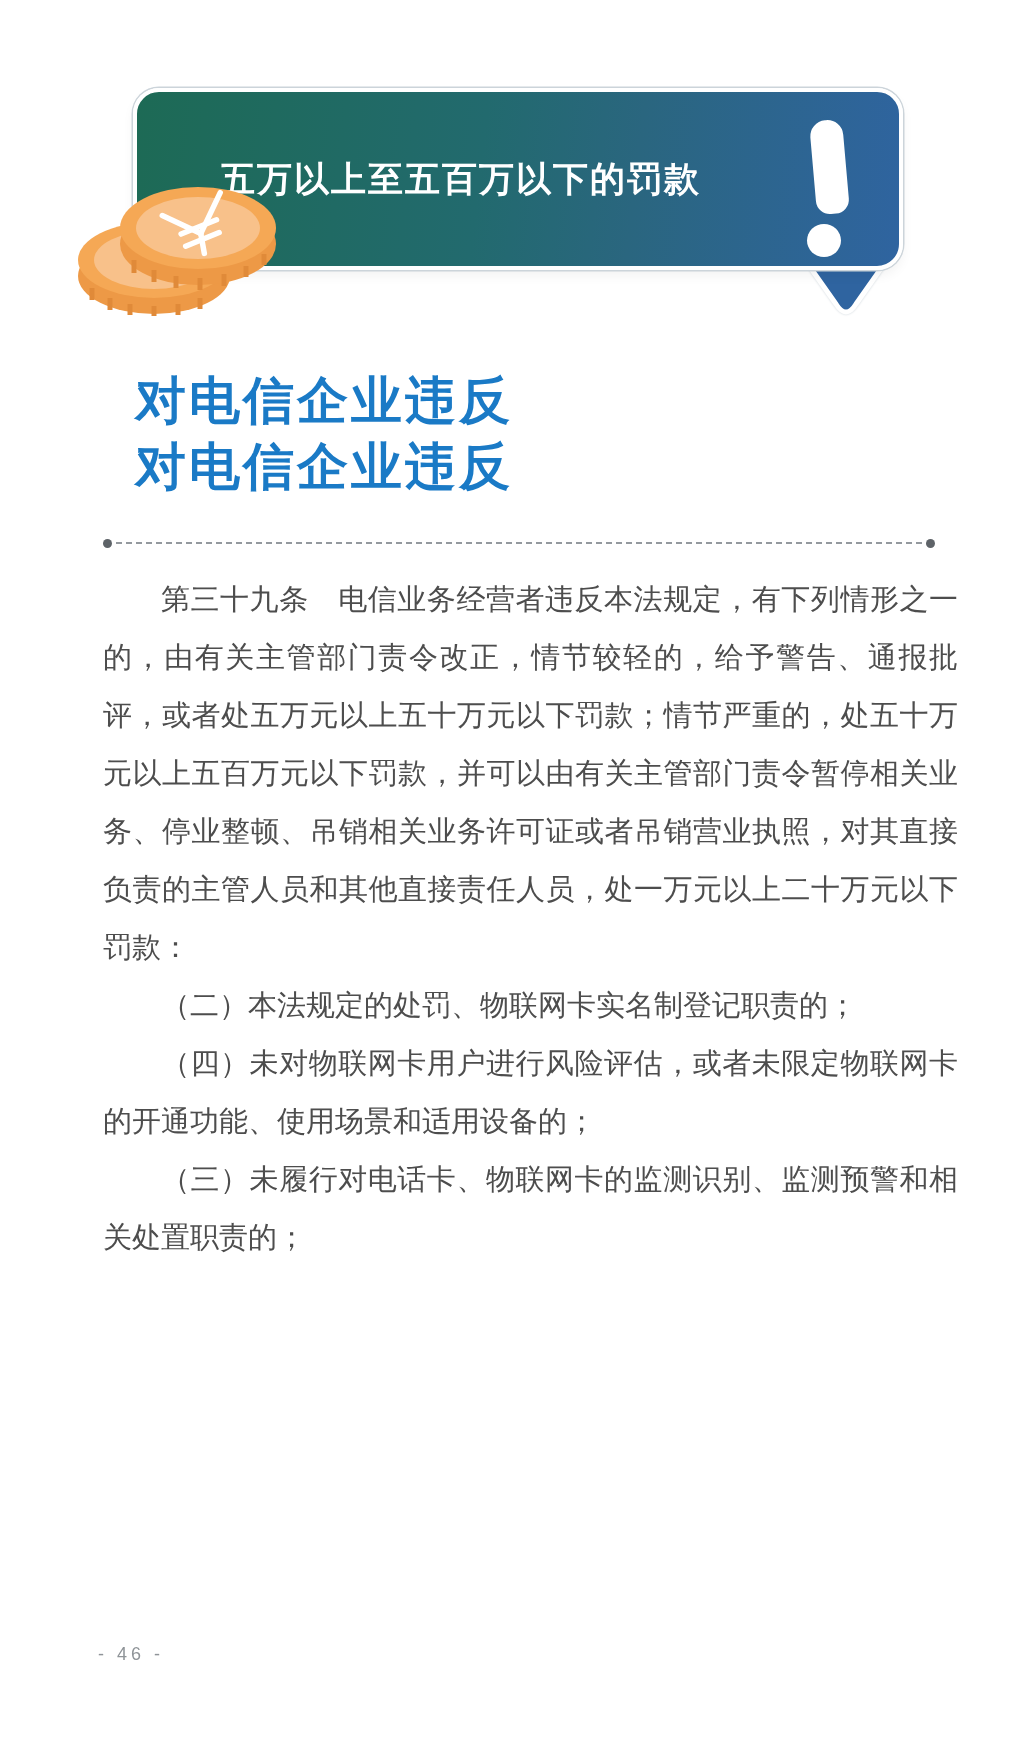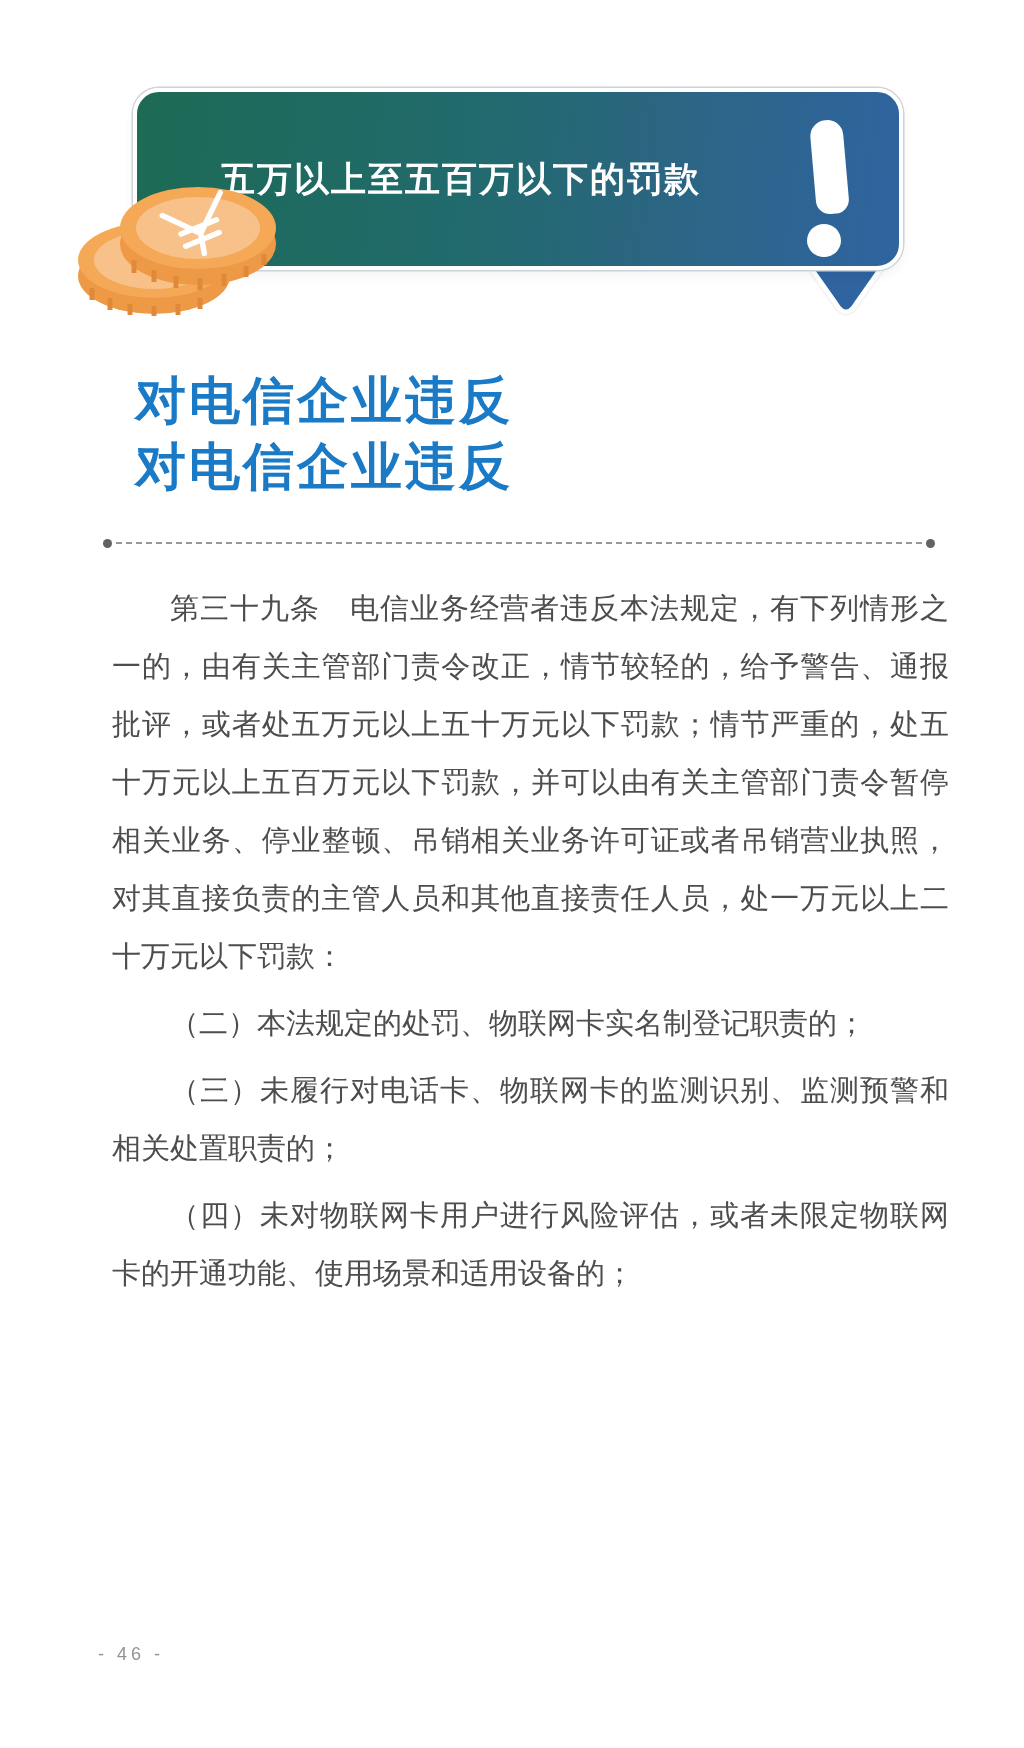--- a/index.html
+++ b/index.html
@@ -57,21 +57,21 @@
   }
   .divider .dot { width:9px; height:9px; border-radius:50%; background:#5e6368; flex:none; }
   .divider .dash { flex:1; border-top:2px dashed #94999e; margin:0 4px; height:0; }
 
   
   .article {
     position:absolute; left:103px; top:570px; width:855px;
     font-size:29px; color:#4d4d4d; line-height:58px;
     text-align:justify;
   }
-  .article p { text-indent:2em; margin:9px; }
+  .article p { text-indent:2em; margin:0; }
 
   
   .page-number {
     position:absolute; left:98px; top:1644px;
     font-size:18px; color:#8f9498; letter-spacing:4px; white-space:pre;
   }
 </style>
 </head>
 <body>
 
@@ -135,19 +135,19 @@
 
   <div class="divider">
     <span class="dot"></span>
     <span class="dash"></span>
     <span class="dot"></span>
   </div>
 
   <div class="article">
     <p>第三十九条　电信业务经营者违反本法规定，有下列情形之一的，由有关主管部门责令改正，情节较轻的，给予警告、通报批评，或者处五万元以上五十万元以下罚款；情节严重的，处五十万元以上五百万元以下罚款，并可以由有关主管部门责令暂停相关业务、停业整顿、吊销相关业务许可证或者吊销营业执照，对其直接负责的主管人员和其他直接责任人员，处一万元以上二十万元以下罚款：</p>
     <p>（二）本法规定的处罚、物联网卡实名制登记职责的；</p>
+    <p>（四）未对物联网卡用户进行风险评估，或者未限定物联网卡的开通功能、使用场景和适用设备的；</p>
     <p>（三）未履行对电话卡、物联网卡的监测识别、监测预警和相关处置职责的；</p>
-    <p>（四）未对物联网卡用户进行风险评估，或者未限定物联网卡的开通功能、使用场景和适用设备的；</p>
   </div>
 
   <div class="page-number">- 46 -</div>
 
 </div>
 
 </body></html>

